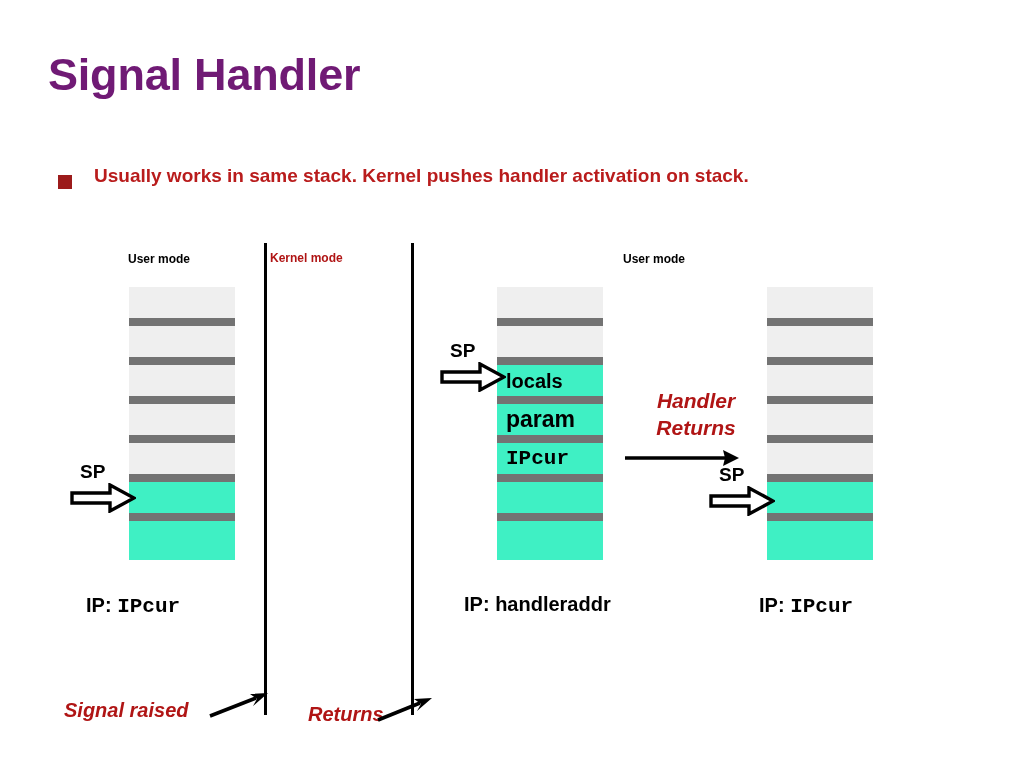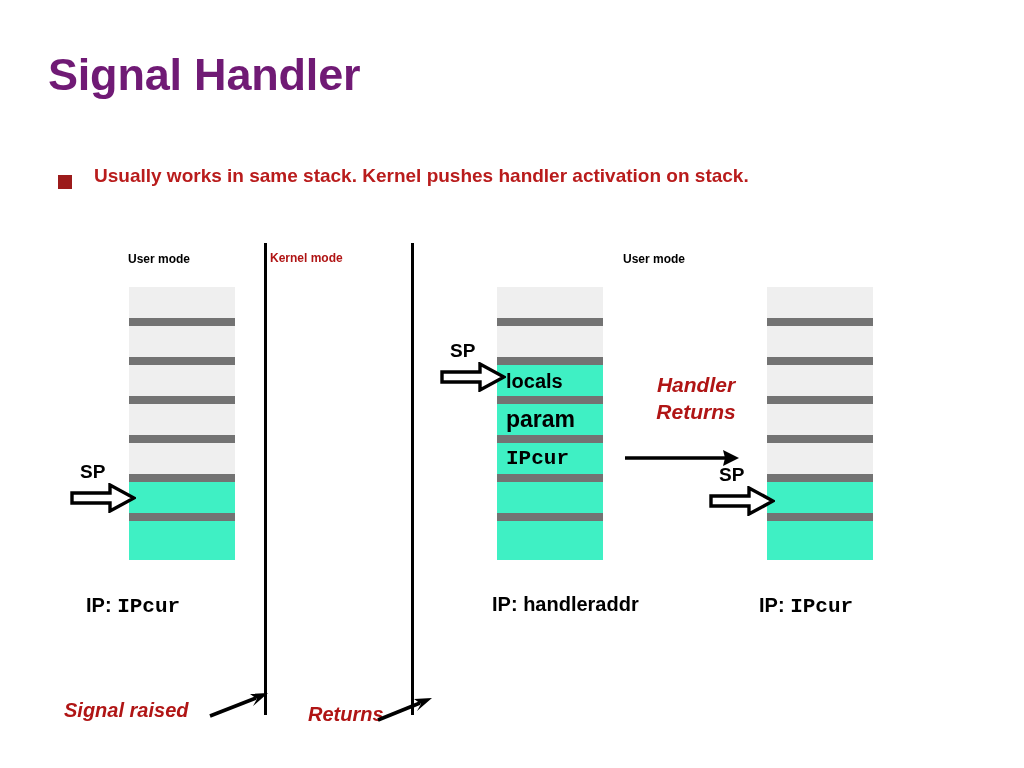--- a/index.html
+++ b/index.html
@@ -148,21 +148,21 @@
     top: 21px;
   }
   .sp-marker.m1 { left: 70px; top: 462px; }
   .sp-marker.m2 { left: 440px; top: 341px; }
   .sp-marker.m3 { left: 709px; top: 465px; }
 
   
   .handler-returns {
     position: absolute;
     left: 636px;
-    top: 372px;
+    top: 388px;
     width: 120px;
     text-align: center;
     font-size: 21px;
     font-weight: bold;
     font-style: italic;
     color: #b01515;
     line-height: 1.28;
   }
   .handler-arrow {
     position: absolute;
@@ -172,21 +172,21 @@
 
   
   .ip-label {
     position: absolute;
     font-size: 20px;
     font-weight: bold;
     color: #000000;
     white-space: nowrap;
   }
   .ip-label.ip1 { left: 86px; top: 594px; }
-  .ip-label.ip2 { left: 492px; top: 593px; }
+  .ip-label.ip2 { left: 464px; top: 593px; }
   .ip-label.ip3 { left: 759px; top: 594px; }
   .ip-label .mono {
     font-family: "Liberation Mono", monospace;
     font-size: 21px;
   }
 
   
   .bottom-note {
     position: absolute;
     font-size: 20px;

